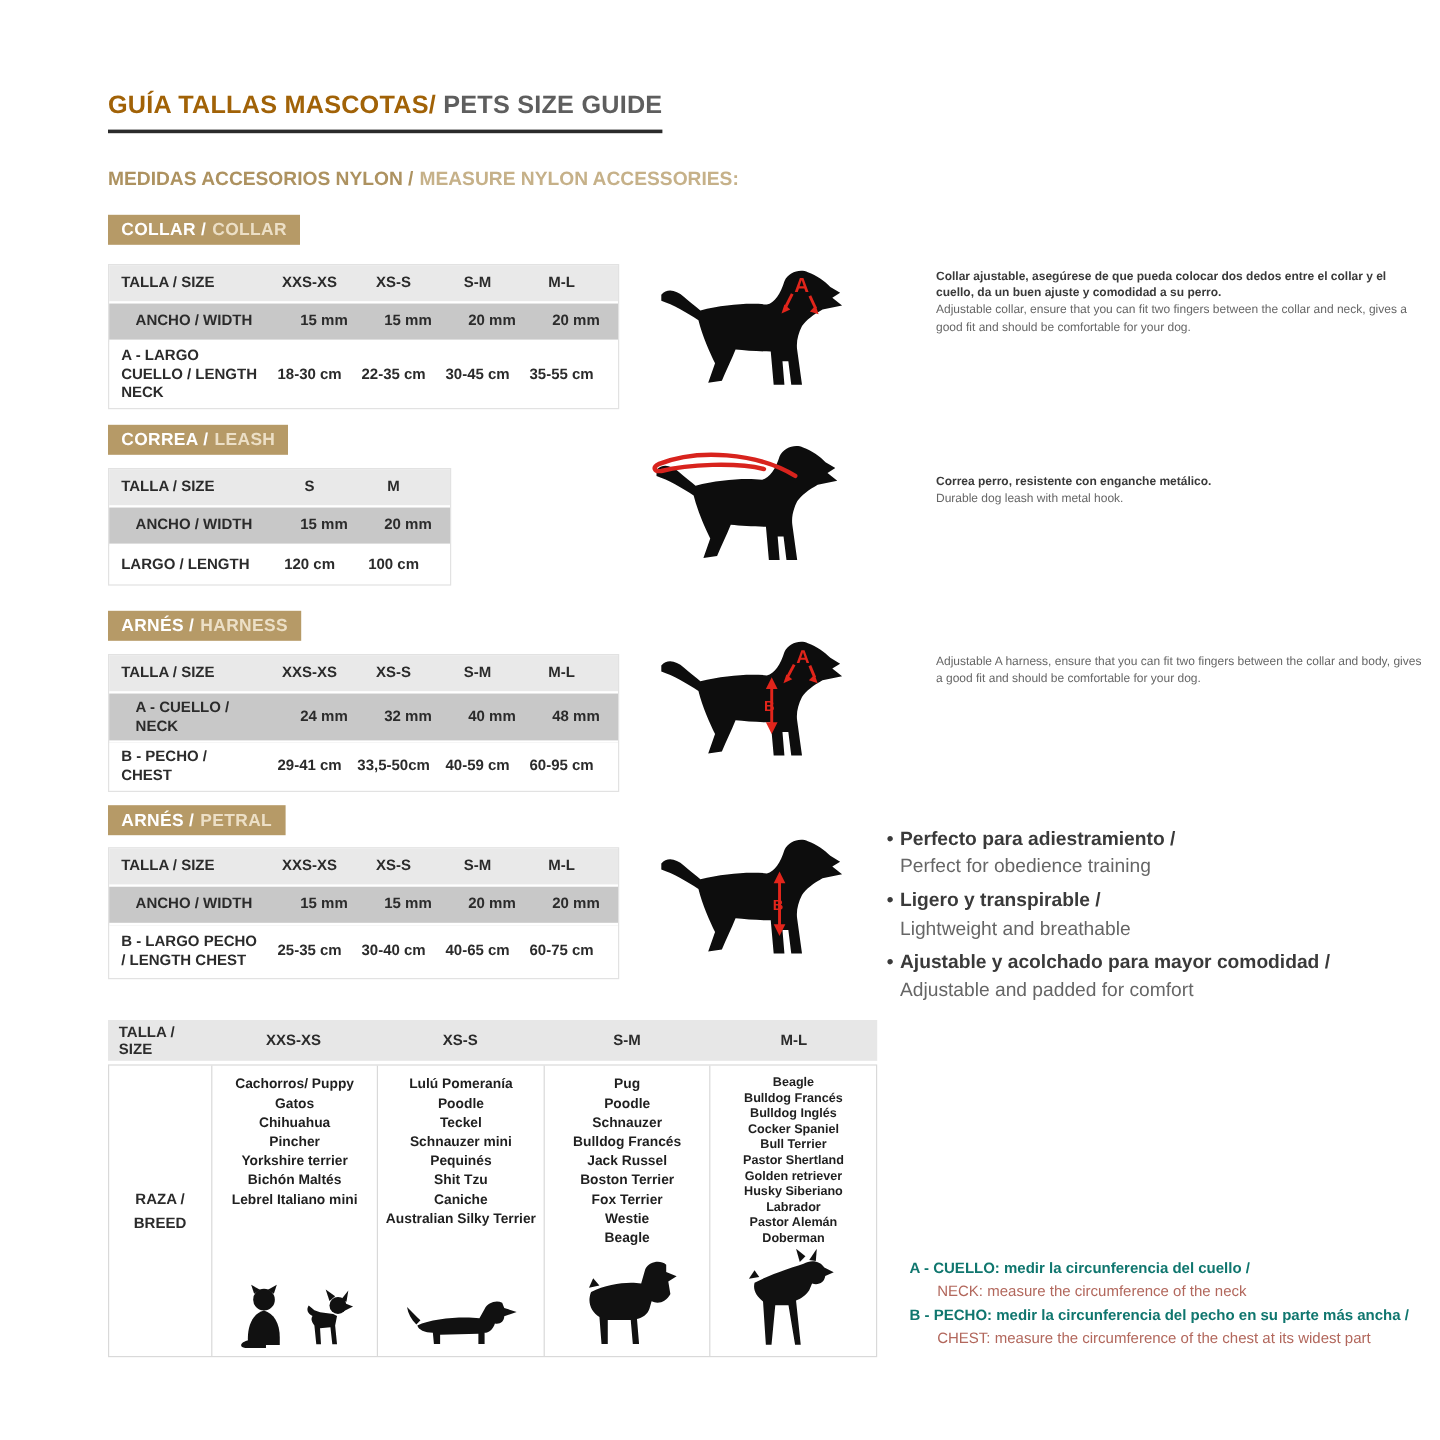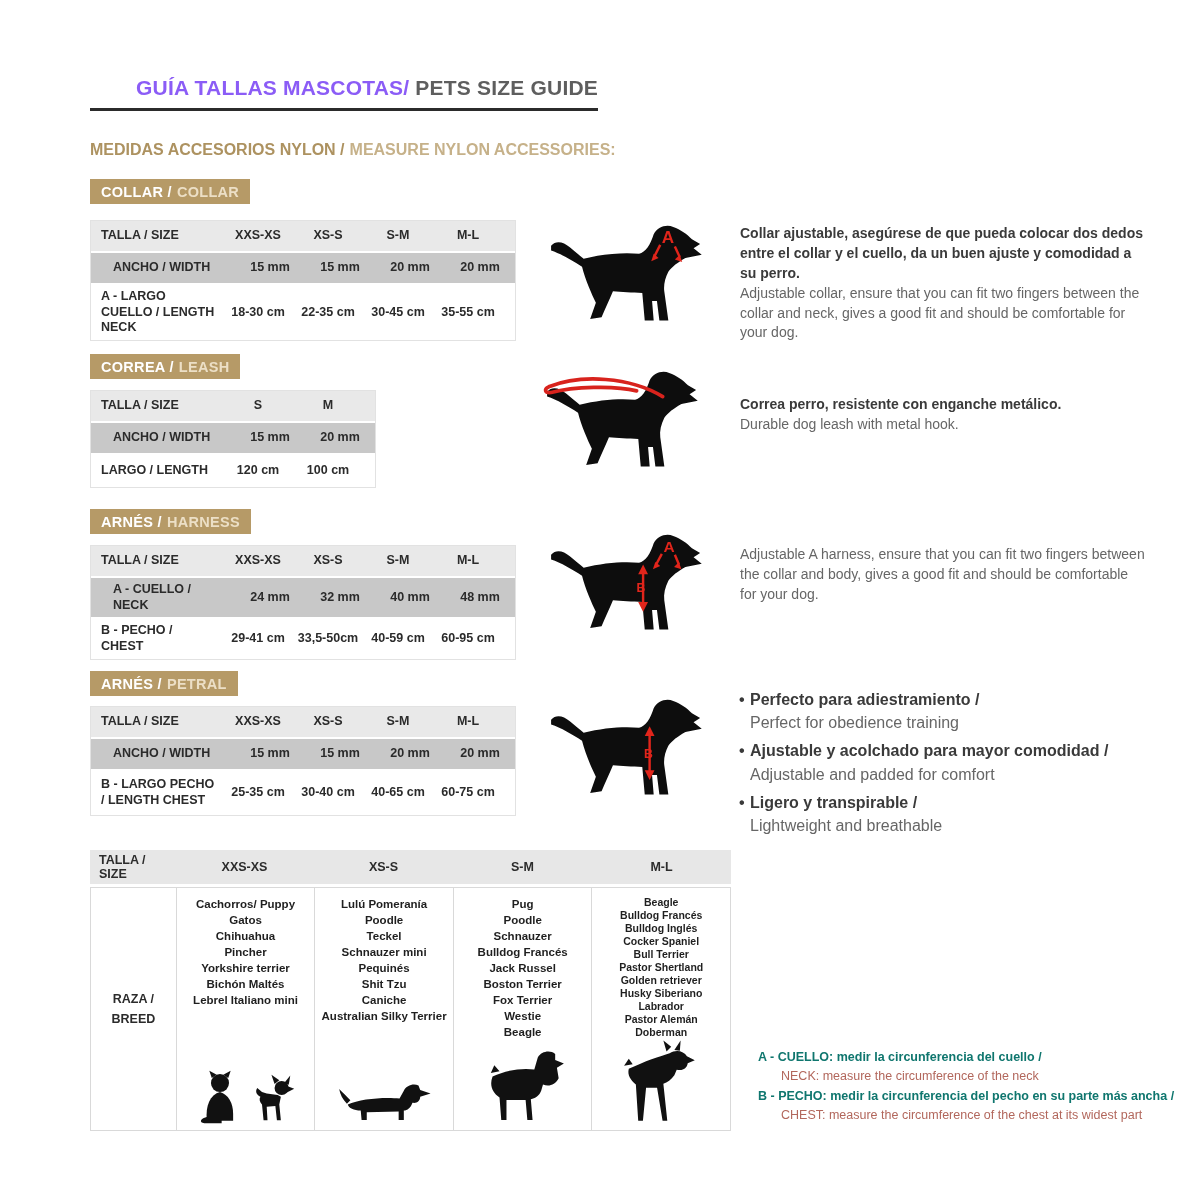--- a/index.html
+++ b/index.html
@@ -4,21 +4,21 @@
 <style>
   * { margin:0; padding:0; box-sizing:border-box; }
   html,body { background:#fff; }
   body {
     width:1200px; height:1200px; position:relative;
     font-family:"Liberation Sans", sans-serif; color:#2b2b2b;
   }
   
   .title { position:absolute; left:90px; top:76px; font-size:21px; font-weight:700;
            letter-spacing:.2px; padding-bottom:8px; border-bottom:3px solid #2b2b2b; }
-  .title .es { color:#8b5cf6;margin-left:46px; }
+  .title .es { color:#a16207; }
   .title .en { color:#5e5e5e; margin-left:6px; }
   .subtitle { position:absolute; left:90px; top:141px; font-size:16px; font-weight:700; }
   .subtitle .es { color:#ad9260; }
   .subtitle .en { color:#c6b189; margin-left:5px; }
   
   .badge { position:absolute; background:#b69a67; color:#fff; font-weight:700;
            font-size:14.5px; padding:5px 11px 4px; letter-spacing:.3px; }
   .badge .en { color:#ecdfc6; margin-left:5px; }
   
   .size-table { position:absolute; border:1px solid #e2e2e2; background:#fff; }
@@ -28,21 +28,21 @@
   .t-row.shade { background:#c8c8c8;padding-left:12px; }
   .t-cell { width:70px; display:flex; align-items:center; justify-content:center;
             font-weight:700; font-size:12.5px; color:#2b2b2b; text-align:center;
             line-height:1.25; }
   .t-cell.lab { width:132px; justify-content:flex-start; text-align:left;
                 padding:4px 6px 4px 10px; }
   
   .fig { position:absolute; width:172px; height:114px; }
   .fig svg { width:100%; height:100%; display:block; }
   
-  .desc { position:absolute; left:740px; width:408px; font-size:14px; line-height:1.42; color:#666; }
+  .desc { position:absolute; left:780px; width:408px; font-size:10px; line-height:1.42; color:#666; }
   .desc .es { font-weight:700; color:#3a3a3a; }
   .bullets { position:absolute; left:738px; top:688px; width:420px; font-size:16px; line-height:1.45; }
   .bullet .es { font-weight:700; color:#3a3a3a; position:relative; padding-left:12px; }
   .bullet .es::before { content:"\2022"; position:absolute; left:1px; }
   .bullet .en { color:#666; padding-left:12px; margin-bottom:5px; }
   
   .breed-table { position:absolute; left:90px; top:850px; width:641px; }
   .b-head { display:flex; background:#e7e7e7; height:34px; align-items:center; margin-bottom:3px; }
   .bh { width:139px; text-align:center; font-weight:700; font-size:12.5px; color:#2c2c2c; }
   .bh.c0 { width:85px; text-align:left; padding-left:9px; }
@@ -224,26 +224,26 @@
     <polygon points="129,108 123,96 135,96" fill="#e1251b"></polygon>
     <text x="122" y="81" font-size="15" font-weight="bold" fill="#e1251b">B</text>
   </svg>
 </div>
 <div class="bullets">
   <div class="bullet">
     <div class="es">Perfecto para adiestramiento /</div>
     <div class="en">Perfect for obedience training</div>
   </div>
   <div class="bullet">
+    <div class="es">Ligero y transpirable /</div>
+    <div class="en">Lightweight and breathable</div>
+  </div>
+  <div class="bullet">
     <div class="es">Ajustable y acolchado para mayor comodidad /</div>
     <div class="en">Adjustable and padded for comfort</div>
-  </div>
-  <div class="bullet">
-    <div class="es">Ligero y transpirable /</div>
-    <div class="en">Lightweight and breathable</div>
   </div>
 </div>
 
 <div class="breed-table">
   <div class="b-head">
     <div class="bh c0">TALLA / SIZE</div>
     <div class="bh">XXS-XS</div>
     <div class="bh">XS-S</div>
     <div class="bh">S-M</div>
     <div class="bh">M-L</div>

